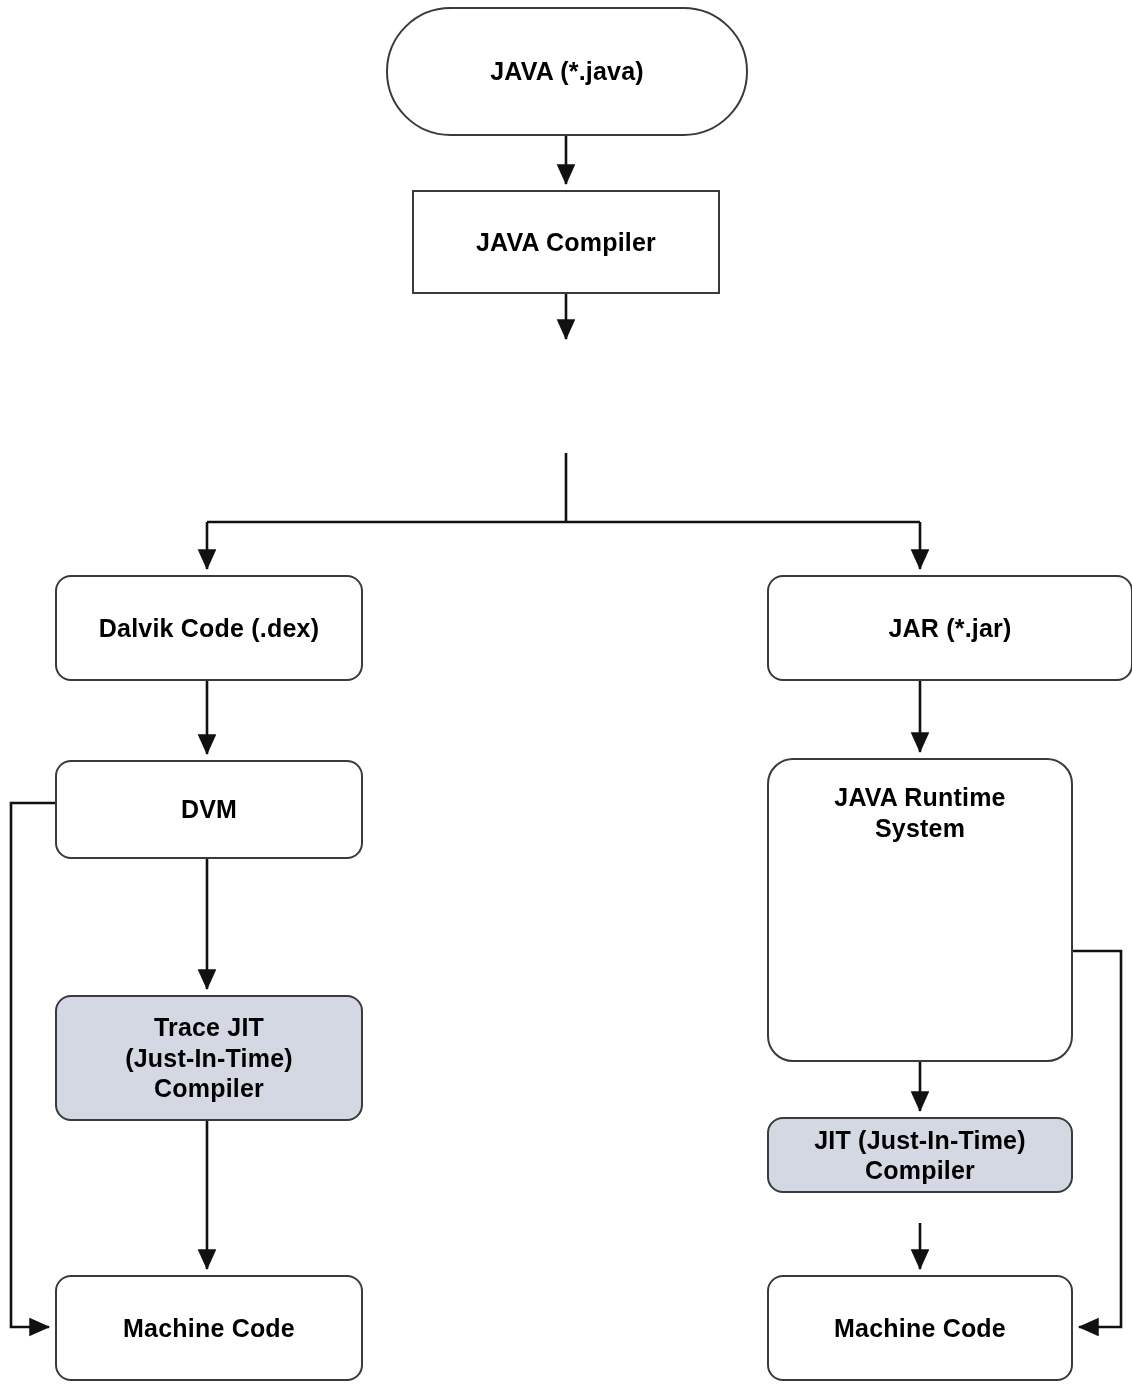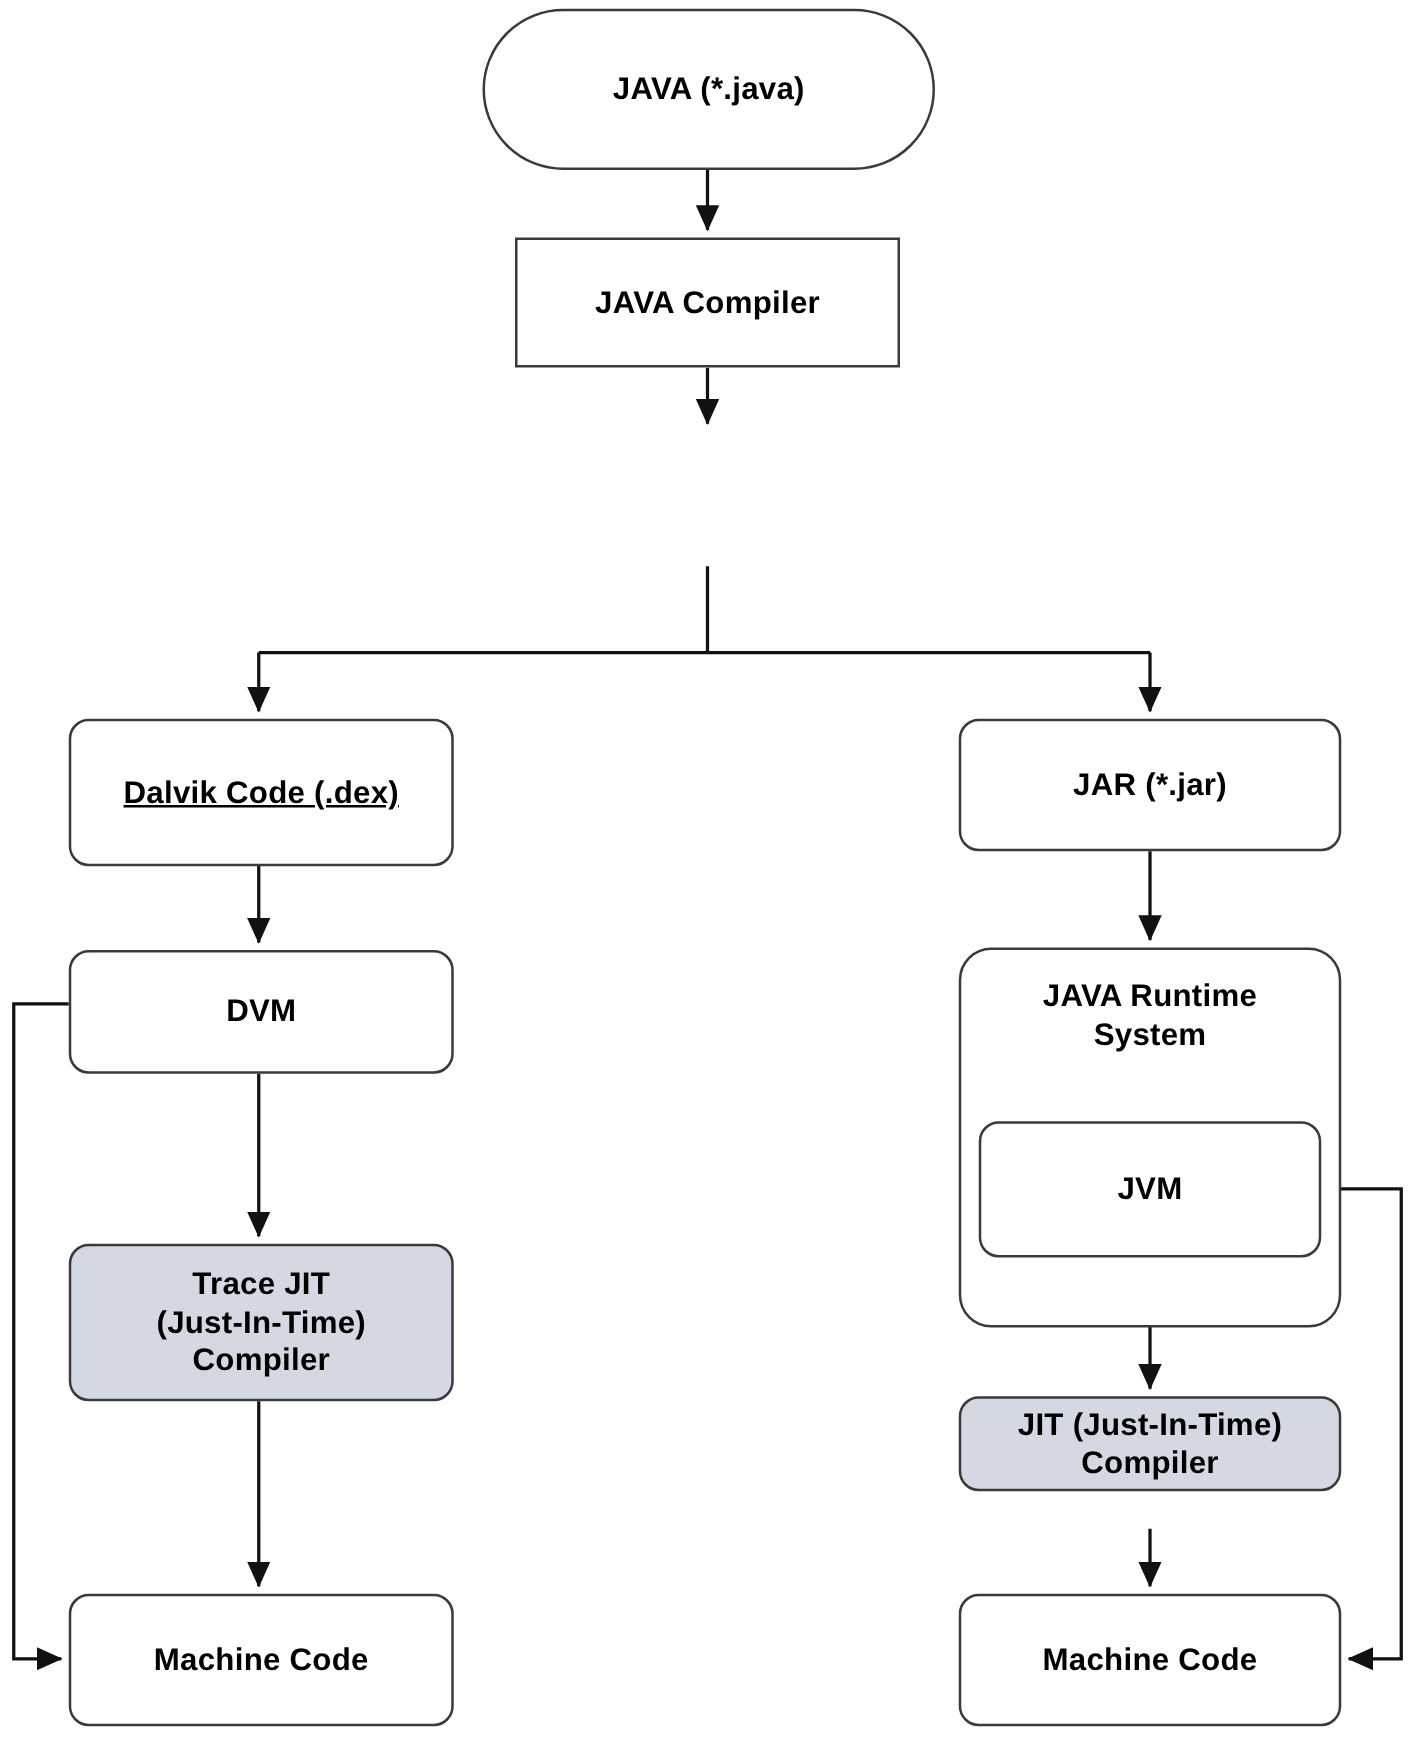--- a/index.html
+++ b/index.html
@@ -104,50 +104,47 @@
 
   <div class="node shape-rect fill-white" style="left:412px; top:190px; width:308px; height:104px;">
     <span class="node-label">JAVA Compiler</span>
   </div>
 
   <div class="node shape-stadium fill-white" style="left:386px; top:7px; width:362px; height:129px;">
     <span class="node-label">JAVA (*.java)</span>
   </div>
 
 
-  <div class="node shape-round fill-white" style="left:55px; top:575px; width:308px; height:118px;text-decoration:underline;">
+  <div class="node shape-round fill-white" style="left:55px; top:575px; width:308px; height:106px;">
     <span class="node-label">Dalvik Code (.dex)</span>
   </div>
 
   <div class="node shape-round fill-white" style="left:55px; top:760px; width:308px; height:99px;">
     <span class="node-label">DVM</span>
   </div>
 
   <div class="node shape-round fill-blue" style="left:55px; top:995px; width:308px; height:126px;align-items:center;">
     <span class="node-label">Trace JIT
 (Just-In-Time)
 Compiler</span>
   </div>
 
   <div class="node shape-round fill-white" style="left:55px; top:1275px; width:308px; height:106px;">
     <span class="node-label">Machine Code</span>
   </div>
 
-  <div class="node shape-round fill-white" style="left:767px; top:575px; width:306px; height:106px;justify-content:center;">
+  <div class="node shape-round fill-white" style="left:767px; top:575px; width:366px; height:106px;justify-content:center;">
     <span class="node-label">JAR (*.jar)</span>
   </div>
 
   <div class="node shape-round-lg fill-white align-top" style="left:767px; top:758px; width:306px; height:304px;">
     <span class="node-label">JAVA Runtime
 System</span>
   </div>
 
-  <div class="node shape-round fill-white" style="left:783px; top:897px; width:274px; height:109px;">
-    <span class="node-label">JVM</span>
-  </div>
 
   <div class="node shape-round fill-blue" style="left:767px; top:1117px; width:306px; height:76px;">
     <span class="node-label">JIT (Just-In-Time)
 Compiler</span>
   </div>
 
   <div class="node shape-round fill-white" style="left:767px; top:1275px; width:306px; height:106px;">
     <span class="node-label">Machine Code</span>
   </div>
 

